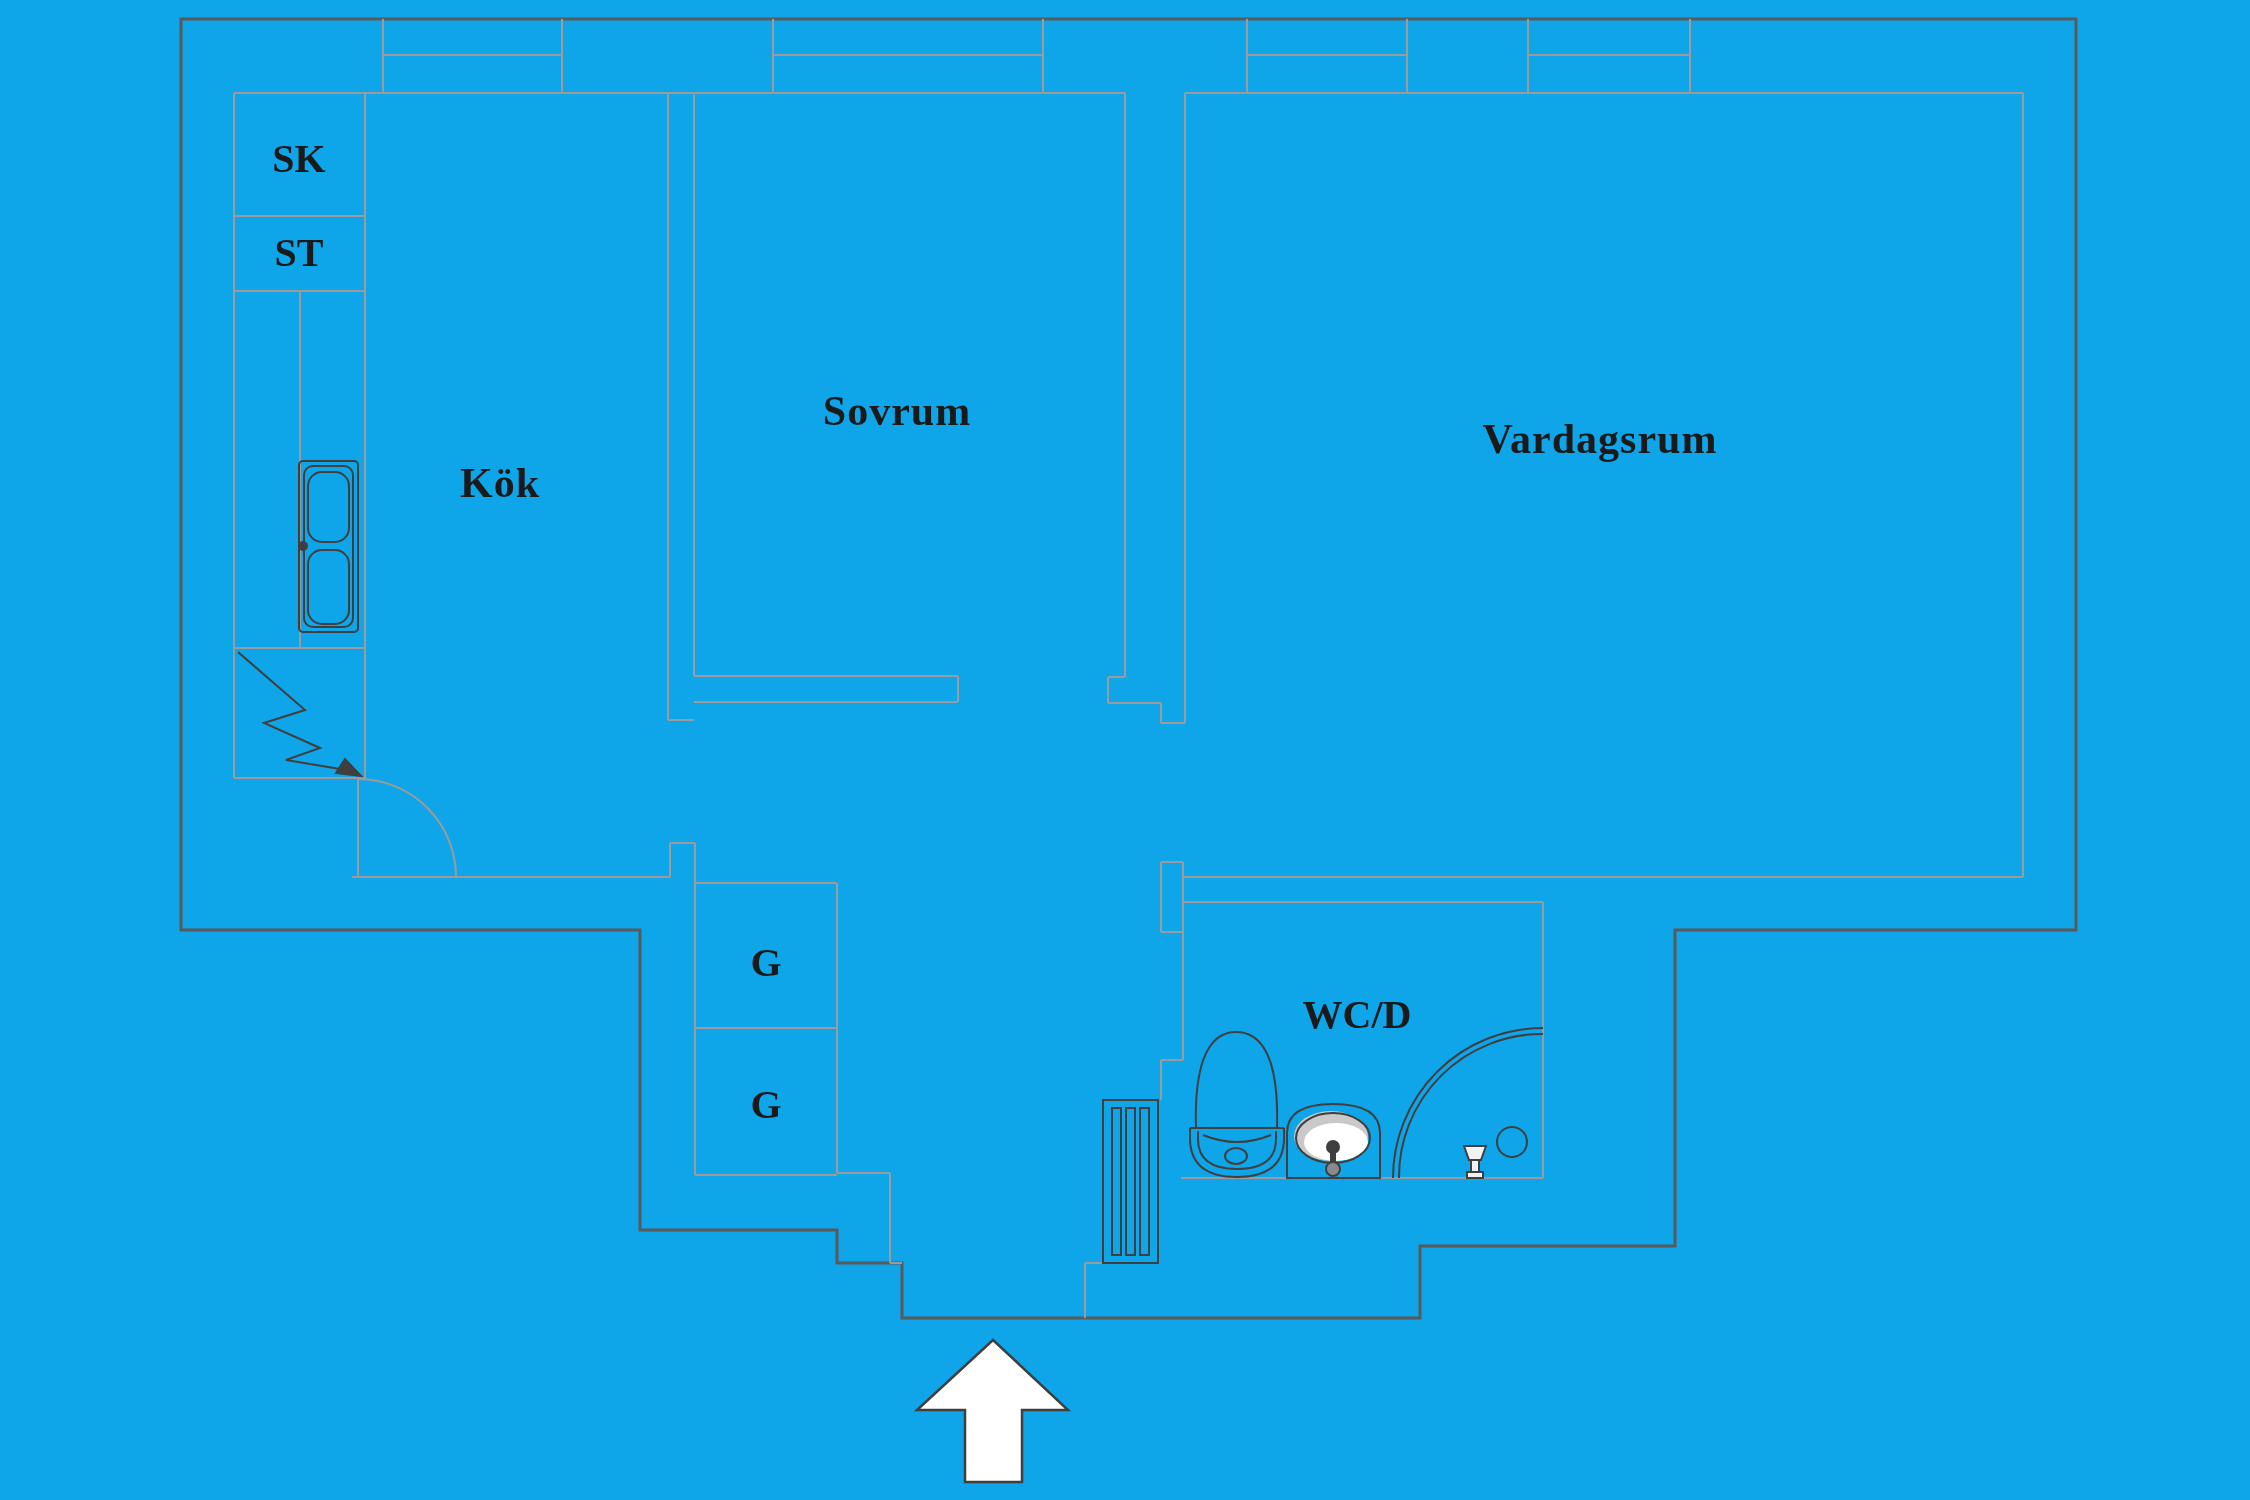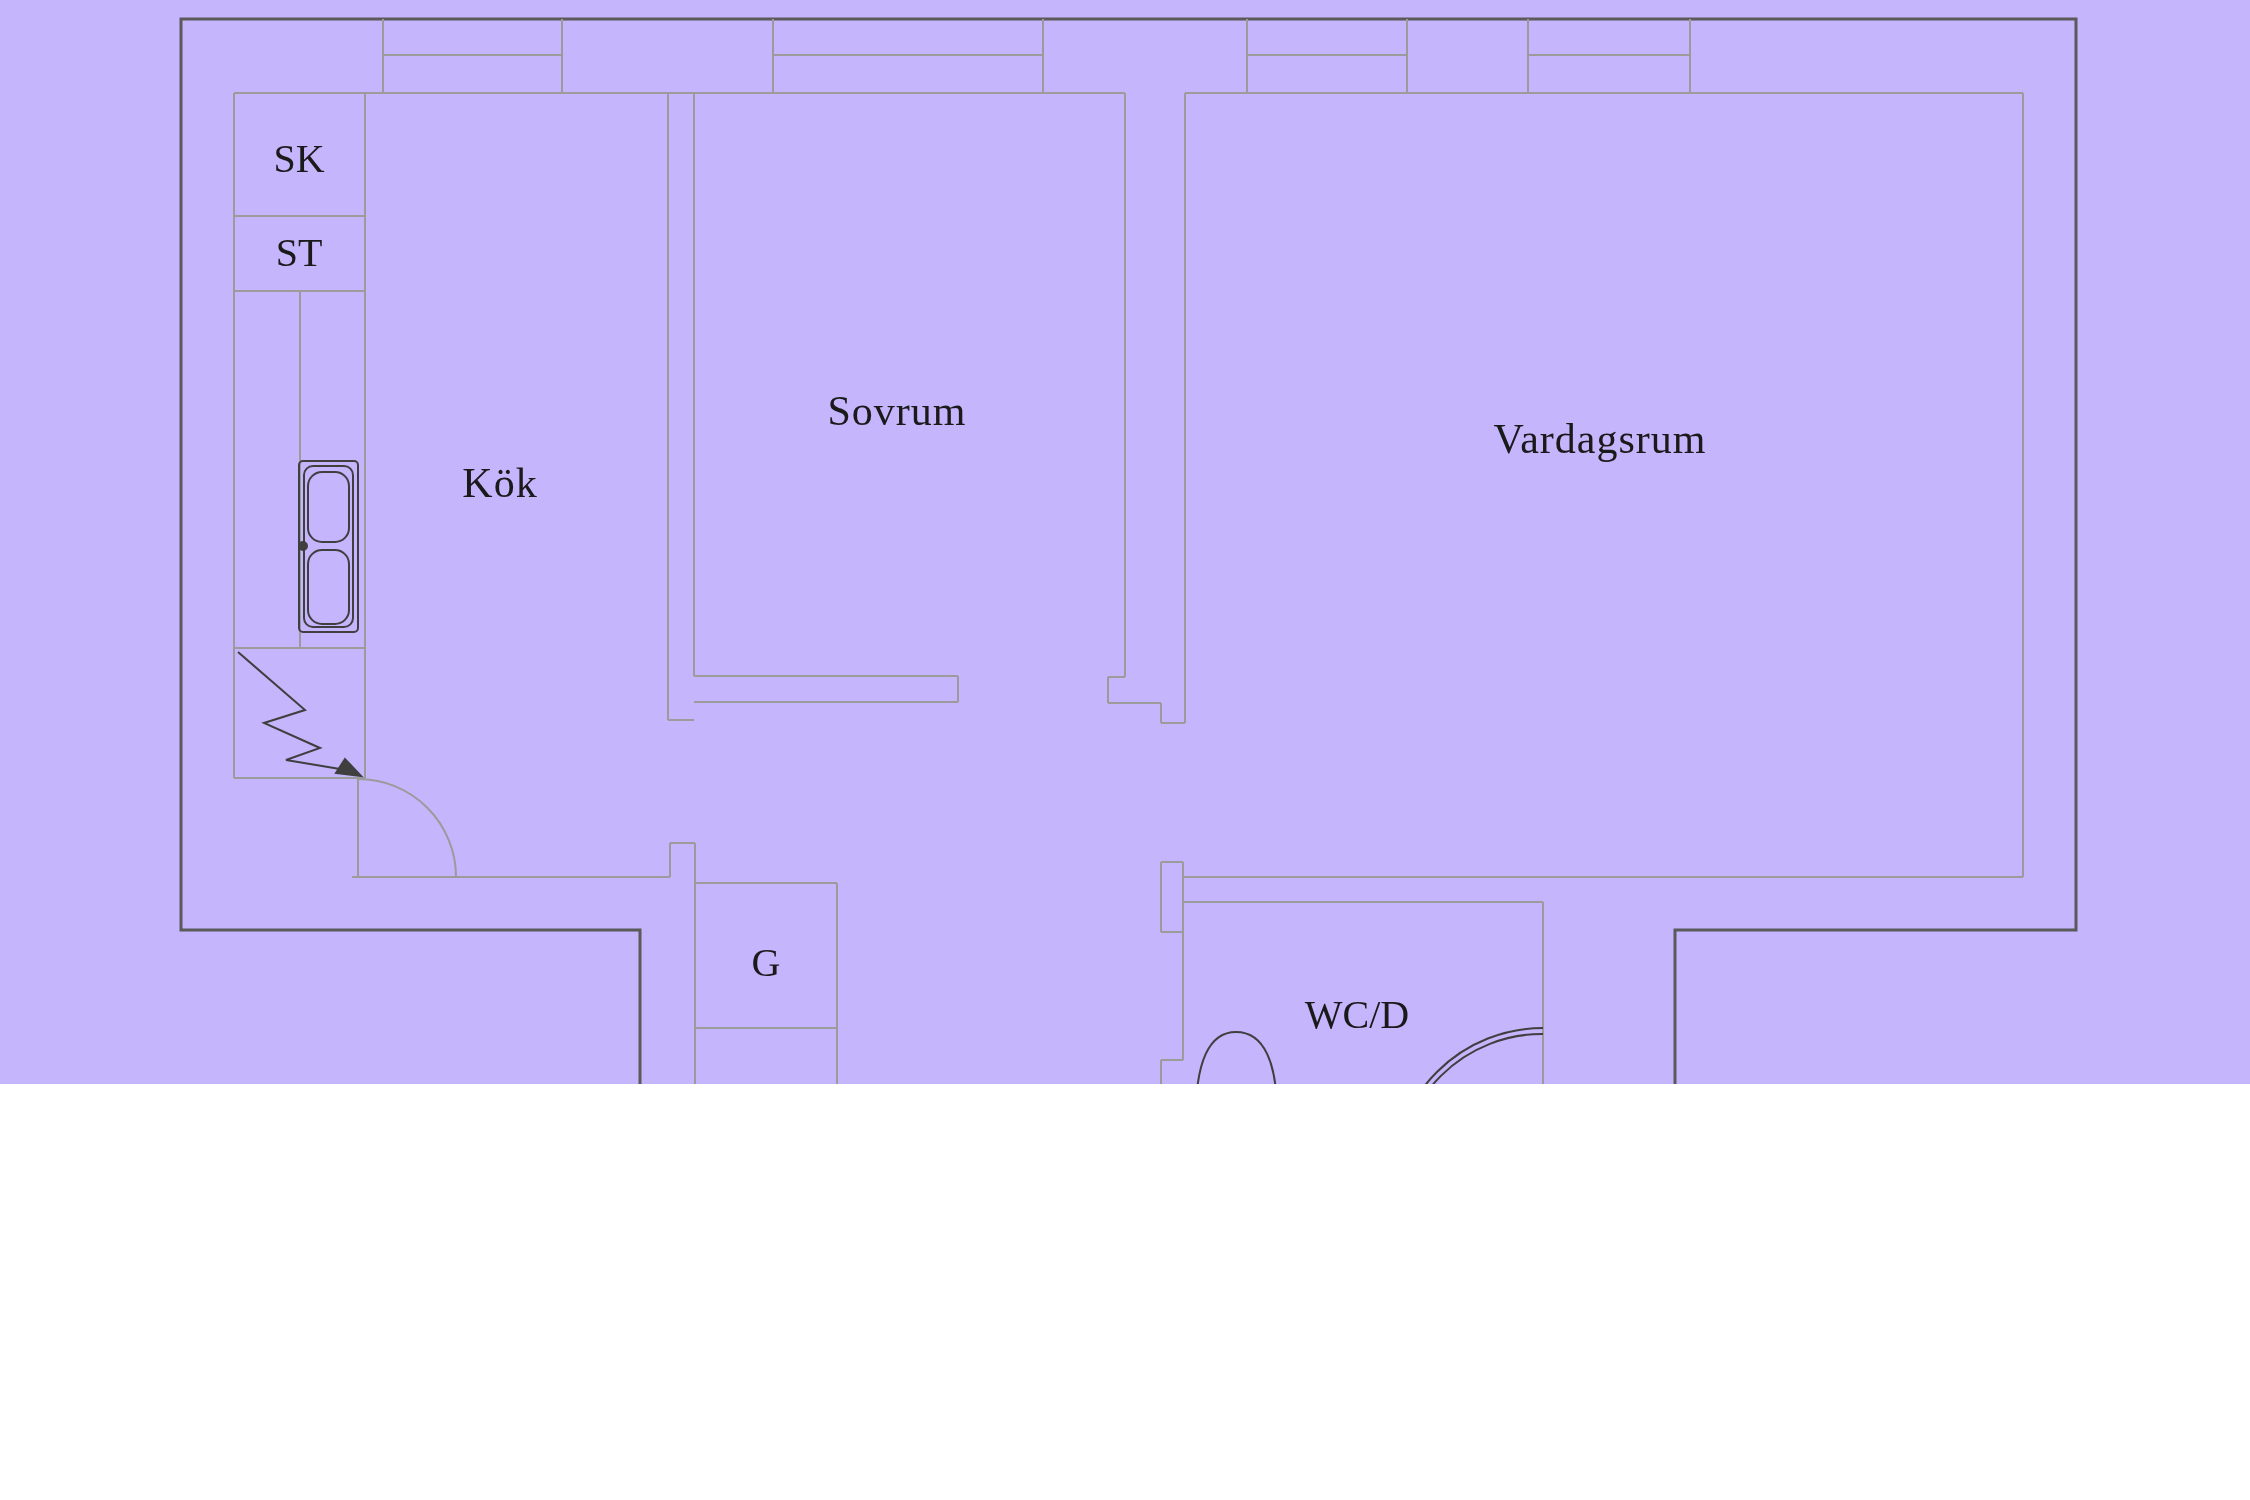--- a/index.html
+++ b/index.html
@@ -1,17 +1,17 @@
 <!DOCTYPE html>
 <html><head>
 <meta charset="utf-8">
 <style>
   html,body{margin:0;padding:0;background:#ffffff;}
-  .stage{position:relative;width:2250px;height:1084px;background:#c4b5fd;overflow:hidden;
-         font-family:"Liberation Serif","DejaVu Serif",serif;}
+  .stage{position:relative;width:2250px;height:1500px;background:#0ea5e9;overflow:hidden;
+         font-family:"Liberation Serif","DejaVu Serif",serif;font-weight:bold;}
   svg{display:block;width:2250px;height:1500px;}
   text{font-family:"Liberation Serif","DejaVu Serif",serif;}
   .room-label{font-size:42px;letter-spacing:1px;}
   .small-label{font-size:40px;}
 </style>
 </head>
 <body>
 
 <div class="stage">
 <svg viewBox="0 0 2250 1500">

